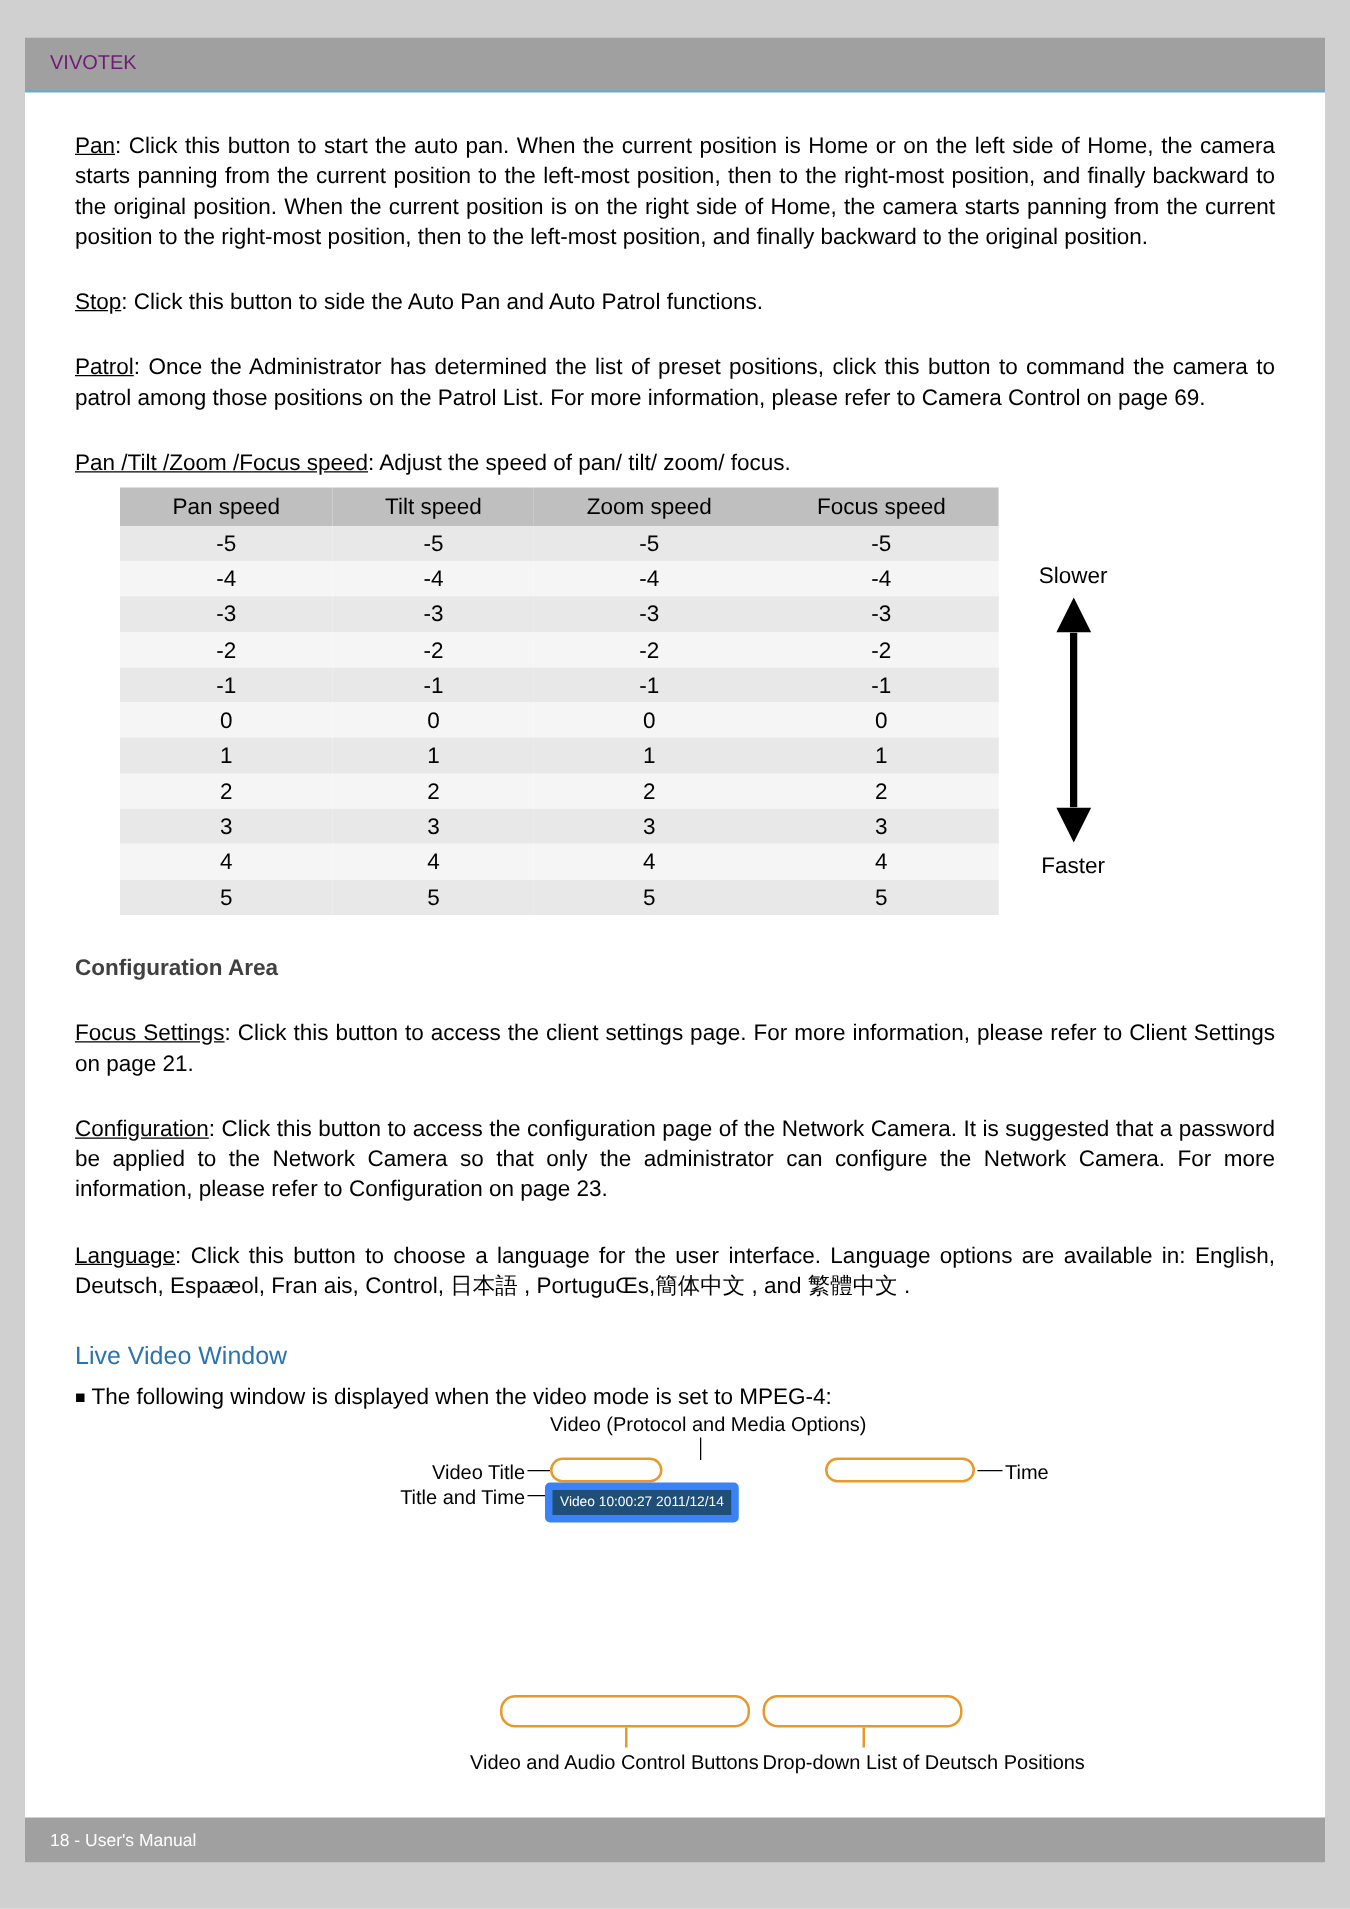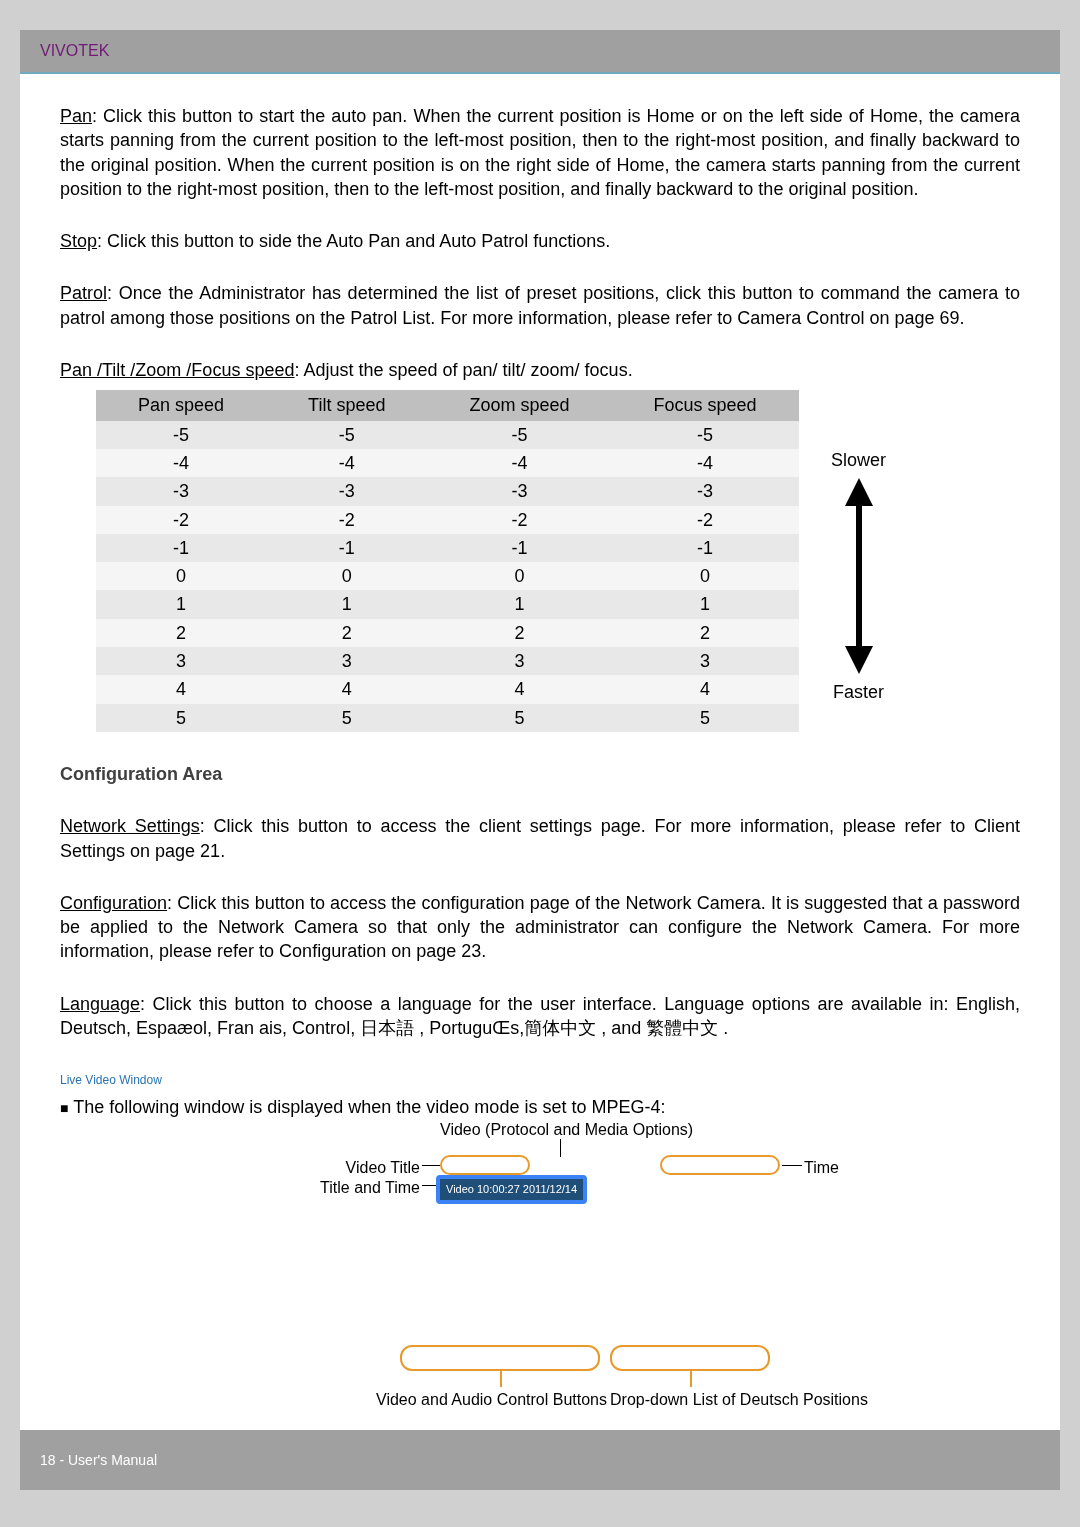--- a/index.html
+++ b/index.html
@@ -35,21 +35,21 @@
   .para { margin-bottom: 18px; text-align: justify; margin-top: 28px; }
   .u { text-decoration: underline; }
   .section-heading {
     color: #404040;
     font-weight: bold;
     margin: 30px 0 2px 0;
     font-size: 18px;
   }
   .subheading {
     color: #2a73b0;
-    font-size: 12px;
+    font-size: 20px;
     margin: 32px 0 6px 0;
   }
   table.speed {
     border-collapse: collapse;
     margin: 8px 0 0 36px;
     font-size: 18px;
   }
   table.speed th {
     background: #bfbfbf;
     font-weight: normal;
@@ -76,34 +76,34 @@
     border: 2px solid #e79a2a;
     border-radius: 12px;
     display: inline-block;
     position: absolute;
   }
   .vidbox {
     background: #1f4e79;
     color: #fff;
     font-size: 11px;
     padding: 3px 6px;
-    border: 4px solid #3b82f6;
+    border: 6px solid #3b82f6;
     border-radius: 4px;
     display: inline-block;
   }
   .small-label { font-size: 16px; }
   .fig-line { position: absolute; background: #000; }
   .orange-line { position: absolute; background: #e79a2a; }
   .footer {
     position: absolute;
     bottom: 0; left: 0; right: 0;
     background: #a0a0a0;
     color: #fff;
     font-size: 14px;
-    padding: 22px 20px;
+    padding: 10px 20px;
   }
   .fig-area {
     position: relative;
     height: 300px;
     width: 680px;
     margin: 0 auto;
   }
 </style>
 </head>
 <body>
@@ -209,21 +209,21 @@
       <tr>
             <td>5</td>
             <td>5</td>
             <td>5</td>
             <td>5</td>
           </tr>
     </tbody>
       </table>
 
     <div class="section-heading">Configuration Area</div>
-    <p class="para"><span class="u">Network Settings</span><span>: Click this button to access the client settings page. For more information, please refer to Client Settings on page 21.</span></p>
+    <p class="para"><span class="u">Focus Settings</span><span>: Click this button to access the client settings page. For more information, please refer to Client Settings on page 21.</span></p>
     <p class="para"><span class="u">Configuration</span><span>: Click this button to access the configuration page of the Network Camera. It is suggested that a password be applied to the Network Camera so that only the administrator can configure the Network Camera. For more information, please refer to Configuration on page 23.</span></p>
     <p class="para"><span class="u">Language</span><span>: Click this button to choose a language for the user interface. Language options are available in: English, Deutsch, Espaæol, Fran ais, Control, 日本語 , PortuguŒs,簡体中文 , and 繁體中文 .</span></p>
 
     <div class="subheading">Live Video Window</div>
     <p><span class="bullet">■</span><span> The following window is displayed when the video mode is set to MPEG-4:</span></p>
 
     <div class="fig-area">
       <div class="small-label" style="position:absolute; left:240px; top:0;">Video (Protocol and Media Options)</div>
       <div class="fig-line" style="left:360px; top:20px; width:1px; height:18px;"></div>
 

